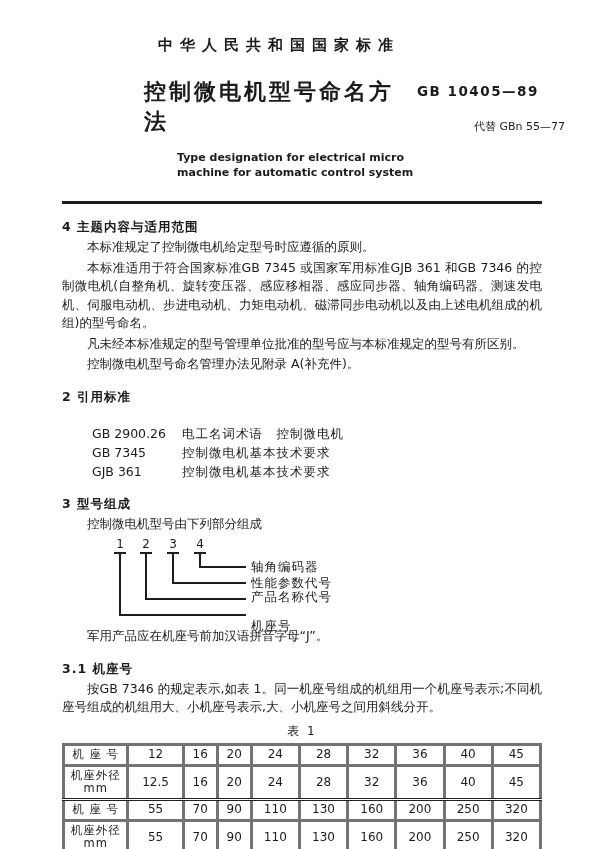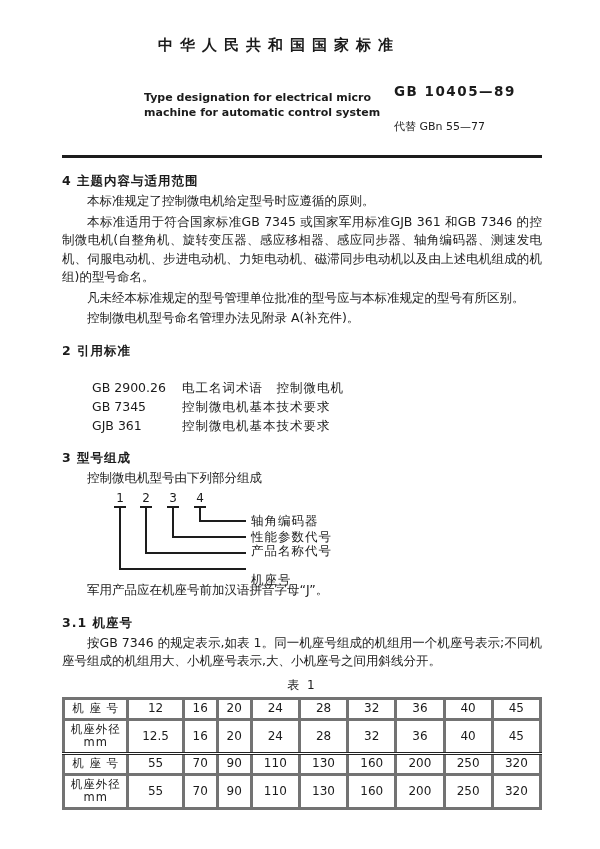--- a/index.html
+++ b/index.html
@@ -12,24 +12,24 @@
     -webkit-font-smoothing:antialiased;
   }
   
   .std-header {
     margin-left:96px;
     font-size:15px; font-weight:bold; letter-spacing:7px;
   }
   .header-main { display:flex; margin-top:22px; }
   .header-left { flex:1 1 auto; padding-left:82px; }
   .doc-title { font-size:22px; font-weight:bold; letter-spacing:3px; }
-  .doc-title-en { margin-top:13px; font-size:11px; font-weight:bold; line-height:15px; width:240px; }
+  .doc-title-en { margin-top:13px; font-size:11px; font-weight:bold; line-height:15px; width:240px;margin-left:33px; }
   .header-right { width:148px; flex:0 0 auto; padding-top:6px; }
   .std-no { font-size:13.5px; font-weight:bold; letter-spacing:1.5px; white-space:nowrap; }
-  .replaces { margin-top:20px; font-size:11px; white-space:nowrap; }
+  .replaces { margin-top:20px; font-size:11px; white-space:nowrap;text-align:right; }
   .head-rule { margin-top:21px; border-top:3px solid #1d1d1d; }
 
   
   .sec-heading { font-size:12.5px; font-weight:bold; margin-top:15px; letter-spacing:1px; }
   .para { font-size:12.5px; line-height:18.5px; text-align:justify; text-indent:2em; margin-top:2px; }
   .refs { margin-top:18px; margin-left:30px; }
   .ref-line { font-size:12.5px; line-height:19px; white-space:nowrap; }
   .ref-code { display:inline-block; min-width:86px; }
   .ref-title { letter-spacing:1px; }
 
@@ -62,20 +62,21 @@
   table.t1 td.label-cell { width:13.5%; white-space:pre-line; font-size:11.5px; letter-spacing:1px; }
   table.t1 tr.sep-below td { border-bottom:3px double #222; }
 </style>
 </head>
 <body>
 
 <div class="std-header">中华人民共和国国家标准</div>
 
 <div class="header-main">
   <div class="header-left">
+    <div class="doc-title">控制微电机型号命名方法</div>
     <div class="doc-title-en">
       <div>Type designation for electrical micro</div>
       <div>machine for automatic control system</div>
     </div>
   </div>
   <div class="header-right">
     <div class="std-no">GB 10405—89</div>
     <div class="replaces">代替 GBn 55—77</div>
   </div>
 </div>

